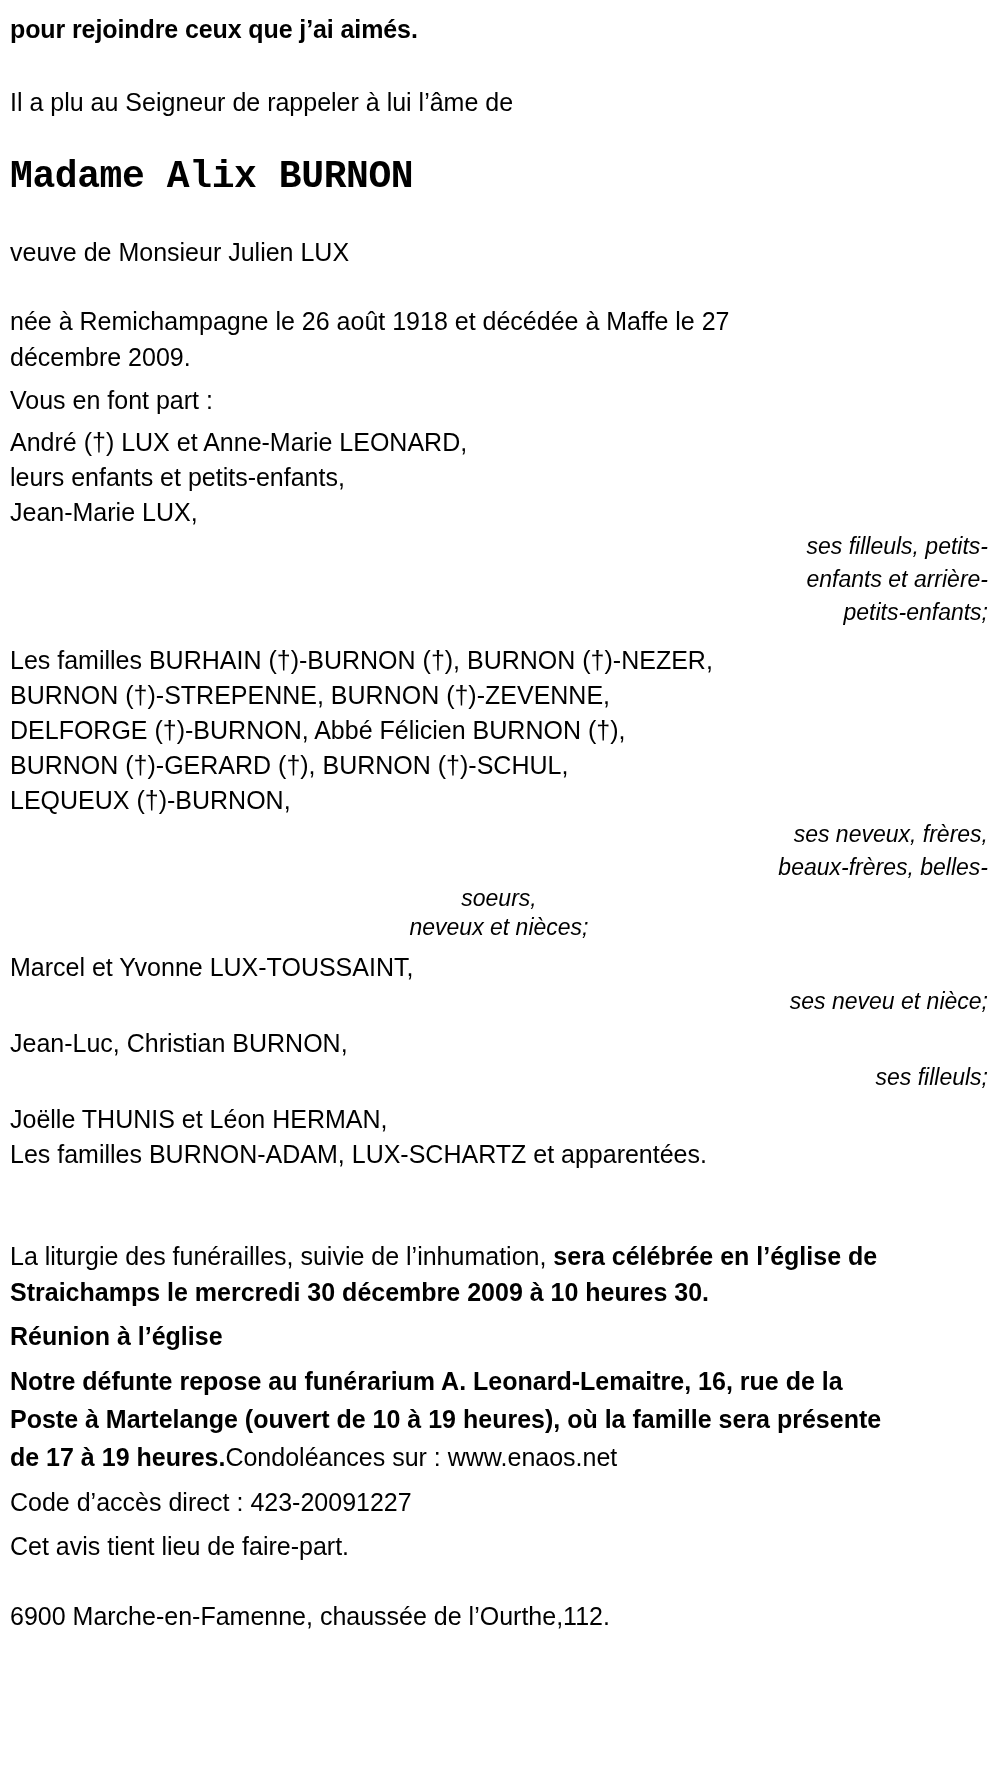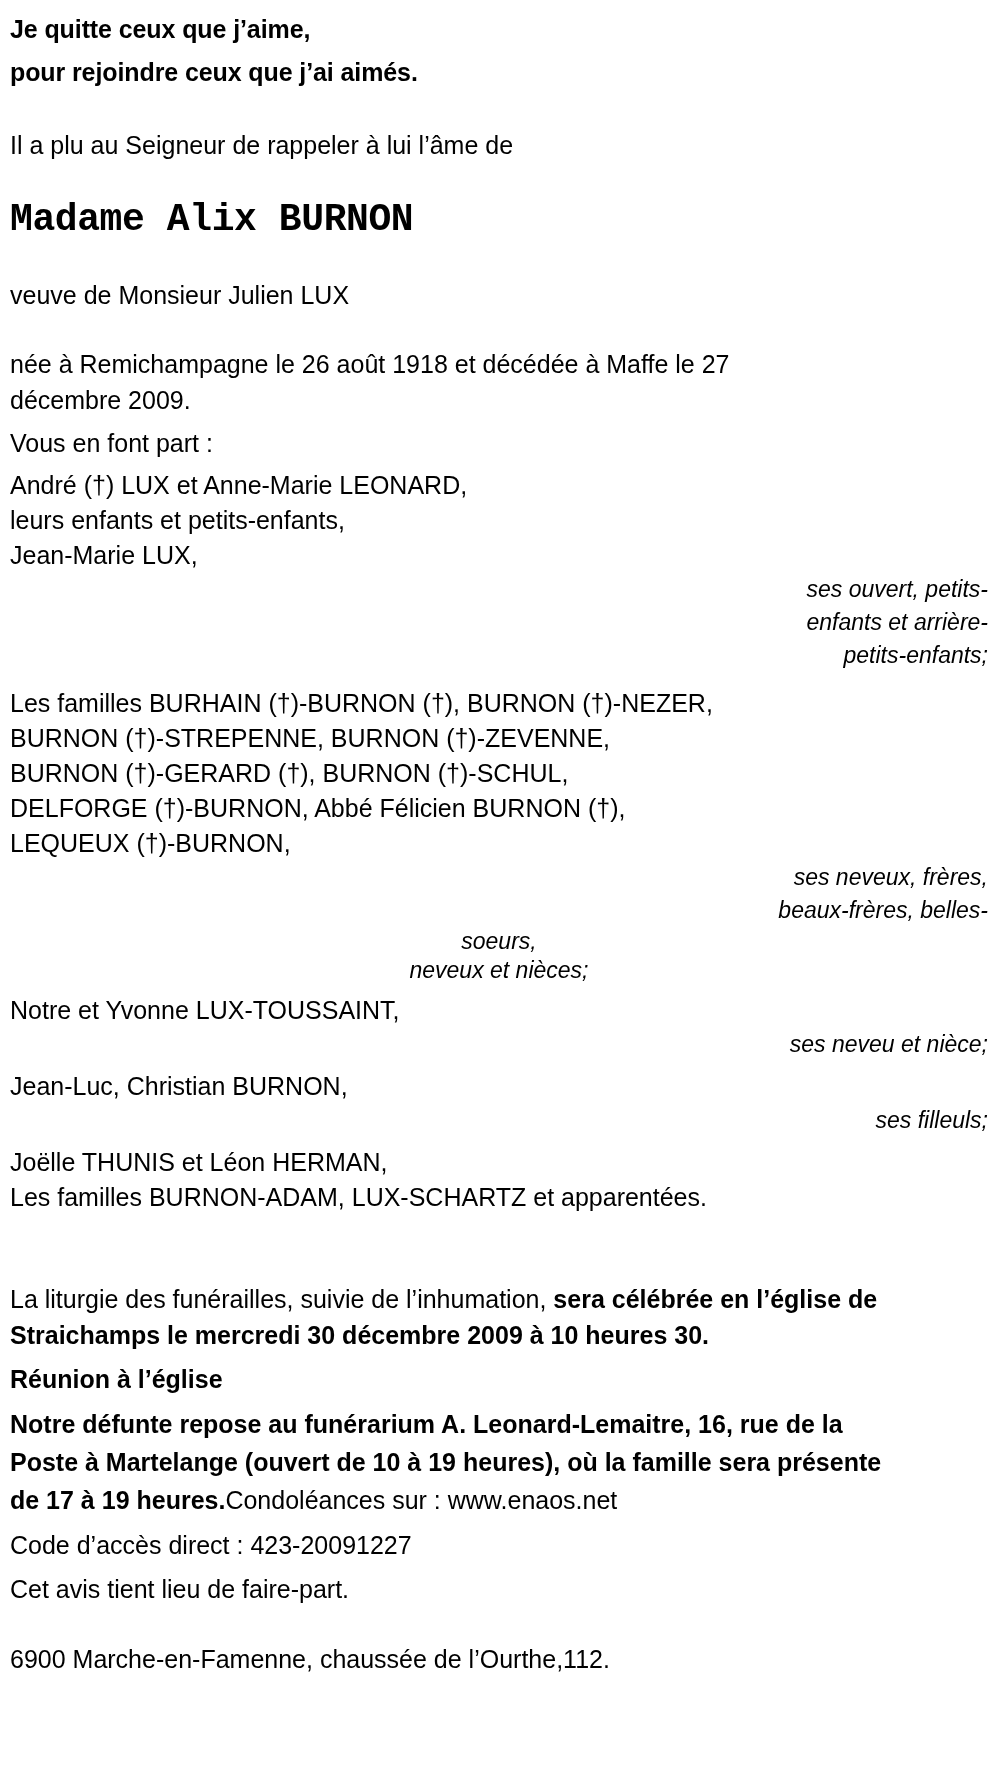--- a/index.html
+++ b/index.html
@@ -109,21 +109,20 @@
     line-height: 36px;
   }
 </style>
 </head>
 <body>
 
 <div class="page">
   <div class="inner">
 
     <div>
-      <div class="epitaph-line">Je quitte ceux que j’aime,</div>
       <div class="epitaph-line">pour rejoindre ceux que j’ai aimés.</div>
     </div>
 
     <div class="spacer-lg"></div>
 
     <div class="intro">Il a plu au Seigneur de rappeler à lui l’âme de</div>
 
     <div class="spacer-lg"></div>
 
     <h1 class="deceased-name">Madame Alix BURNON</h1>
@@ -139,43 +138,43 @@
     <div class="spacer-xs"></div>
 
     <div class="announce">Vous en font part :</div>
 
     <div class="spacer-xs"></div>
 
     <div>
       <div class="name-line">André (†) LUX et Anne-Marie LEONARD,</div>
       <div class="name-line">leurs enfants et petits-enfants,</div>
       <div class="name-line">Jean-Marie LUX,</div>
-      <div class="relation">ses ouvert, petits-</div>
+      <div class="relation">ses filleuls, petits-</div>
       <div class="relation">enfants et arrière-</div>
       <div class="relation">petits-enfants;</div>
     </div>
 
     <div class="spacer-sm"></div>
 
     <div>
       <div class="name-line">Les familles BURHAIN (†)-BURNON (†), BURNON (†)-NEZER,</div>
       <div class="name-line">BURNON (†)-STREPENNE, BURNON (†)-ZEVENNE,</div>
+      <div class="name-line">DELFORGE (†)-BURNON, Abbé Félicien BURNON (†),</div>
       <div class="name-line">BURNON (†)-GERARD (†), BURNON (†)-SCHUL,</div>
-      <div class="name-line">DELFORGE (†)-BURNON, Abbé Félicien BURNON (†),</div>
       <div class="name-line">LEQUEUX (†)-BURNON,</div>
       <div class="relation">ses neveux, frères,</div>
       <div class="relation">beaux-frères, belles-</div>
       <div class="relation-tight">soeurs,</div>
       <div class="relation-tight">neveux et nièces;</div>
     </div>
 
     <div class="spacer-xs"></div>
 
     <div>
-      <div class="name-line">Notre et Yvonne LUX-TOUSSAINT,</div>
+      <div class="name-line">Marcel et Yvonne LUX-TOUSSAINT,</div>
       <div class="relation">ses neveu et nièce;</div>
     </div>
 
     <div class="spacer-xs"></div>
 
     <div>
       <div class="name-line">Jean-Luc, Christian BURNON,</div>
       <div class="relation">ses filleuls;</div>
     </div>
 

